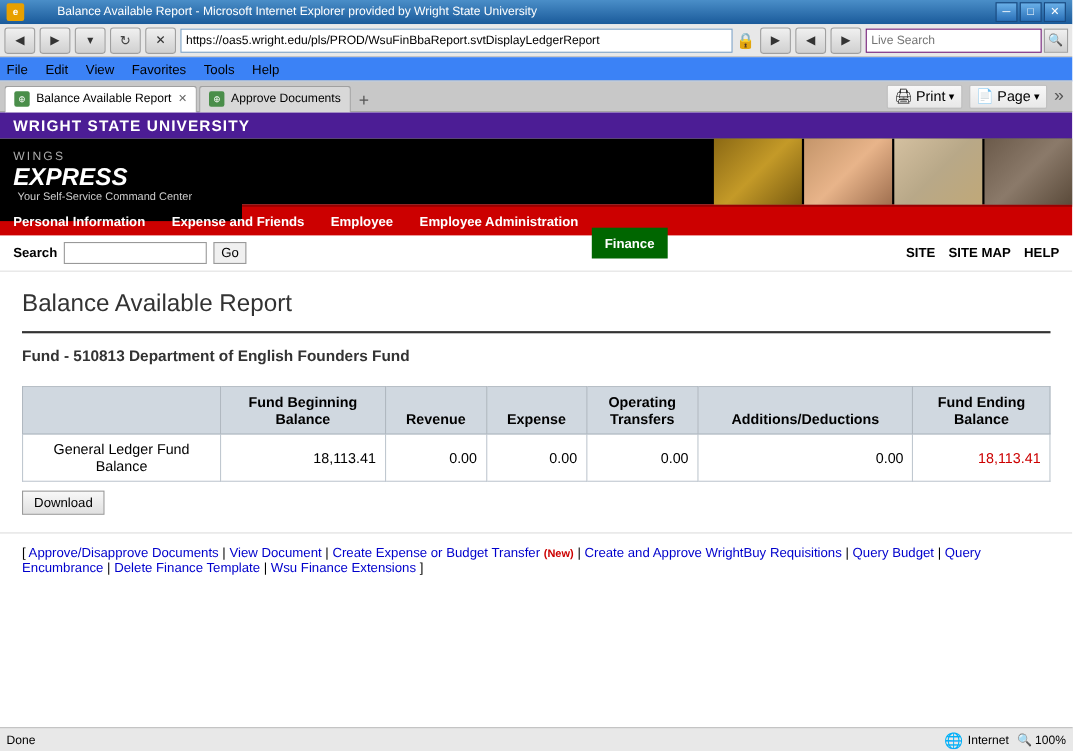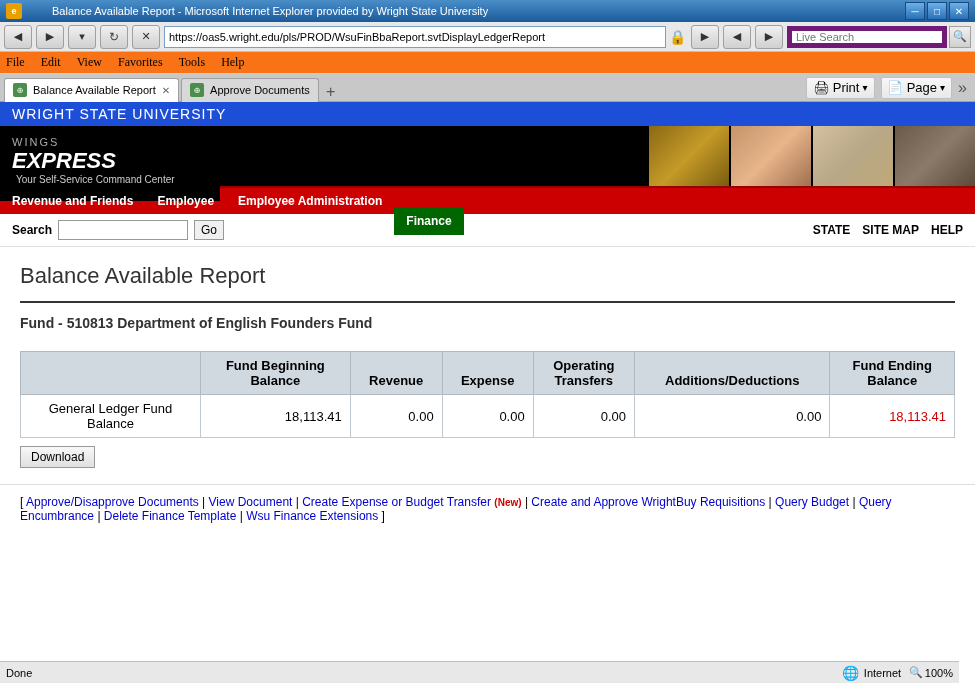--- a/index.html
+++ b/index.html
@@ -28,34 +28,33 @@
       align-items: center;
       padding: 0 4px;
       gap: 4px;
       border-bottom: 1px solid #c0c0c0;
     }
     .nav-btn { width: 28px; height: 24px; background: linear-gradient(to bottom, #f0f0f0, #d0d0d0); border: 1px solid #a0a0a0; border-radius: 3px; display: flex; align-items: center; justify-content: center; font-size: 11px; cursor: pointer; color: #333; }
     .address-input { flex: 1; height: 22px; border: 1px solid #7a9fc4; padding: 0 4px; font-size: 11px; background: white; }
     .refresh-btn { font-size: 12px; color: #444; }
     .lock-icon { color: #c8a000; font-size: 14px; }
     .search-bar { display: flex; align-items: center; gap: 2px; }
-    .live-search-input { width: 160px; height: 22px; border: 5px solid #701a75; padding: 0 4px; font-size: 11px; color: #888; background: white; }
+    .live-search-input { width: 160px; height: 22px; border: 1px solid #701a75; padding: 0 4px; font-size: 11px; color: #888; background: white; }
     .search-go-btn { width: 22px; height: 22px; background: linear-gradient(to bottom, #f0f0f0, #d0d0d0); border: 1px solid #a0a0a0; display: flex; align-items: center; justify-content: center; font-size: 11px; cursor: pointer; }
 
     
     .menu-bar {
-      background: #f97316;
+      background: #3b82f6;
       height: 22px;
       display: flex;
       align-items: center;
       padding: 0 6px;
       gap: 16px;
       border-bottom: 1px solid #d0d0d0;
       font-size: 12px;
-      font-family: Liberation Serif, serif;
     }
     .menu-item { cursor: pointer; }
     .tab {
       height: 24px;
       padding: 0 8px;
       display: flex;
       align-items: center;
       gap: 6px;
       font-size: 11px;
       border: 1px solid #a0a0a0;
@@ -74,25 +73,25 @@
 
     
     .content-area {
       background: white;
       height: calc(683px - 22px - 30px - 22px - 28px);
       overflow-y: auto;
     }
 
     
     .wsu-header {
-      background: #1d4ed8;
+      background: #4c1d95;
       color: white;
       padding: 4px 12px;
       font-size: 14px;
-      font-weight: normal;
+      font-weight: bold;
       letter-spacing: 1px;
     }
 
     .wsu-banner {
       background: black;
       height: 60px;
       display: flex;
       align-items: center;
     }
     .wings-logo {
@@ -196,21 +195,21 @@
       border-top: 1px solid #ddd;
     }
     .footer-links a { color: #0000cc; text-decoration: none; }
     .new-badge { color: #cc0000; font-weight: bold; font-size: 10px; }
 
     
     .status-bar {
       position: fixed;
       bottom: 0;
       left: 0;
-      right: 16px;
+      right: 0;
       height: 22px;
       background: #e8e8e8;
       border-top: 1px solid #c0c0c0;
       display: flex;
       align-items: center;
       padding: 0 6px;
       font-size: 11px;
       gap: 8px;
     }
     .status-text { flex: 1; }
@@ -310,34 +309,35 @@
     </div>
     <div class="banner-photos">
       <div class="photo-box photo1 photo-placeholder"></div>
       <div class="photo-box photo2 photo-placeholder"></div>
       <div class="photo-box photo3 photo-placeholder"></div>
       <div class="photo-box photo4 photo-placeholder"></div>
     </div>
   </div>
 
   <div class="nav-bar">
-    <div class="nav-item">Revenue and Friends</div>
+    <div class="nav-item">Personal Information</div>
+    <div class="nav-item">Expense and Friends</div>
     <div class="nav-item">Employee</div>
     <div class="nav-item">Employee Administration</div>
     <div class="nav-item active">Finance</div>
   </div>
 
   <div class="search-section">
     <div class="search-left">
       <label class="search-label">Search</label>
       <input class="search-field" type="text" style="">
       <button class="search-go">Go</button>
     </div>
     <div class="search-right">
-      <a href="#">STATE</a>
+      <a href="#">SITE</a>
       <a href="#">SITE MAP</a>
       <a href="#">HELP</a>
     </div>
   </div>
 
   <div class="page-content">
     <h1 class="page-title">Balance Available Report</h1>
     <hr class="divider">
 
     <div class="fund-title">Fund - 510813 Department of English Founders Fund</div>

